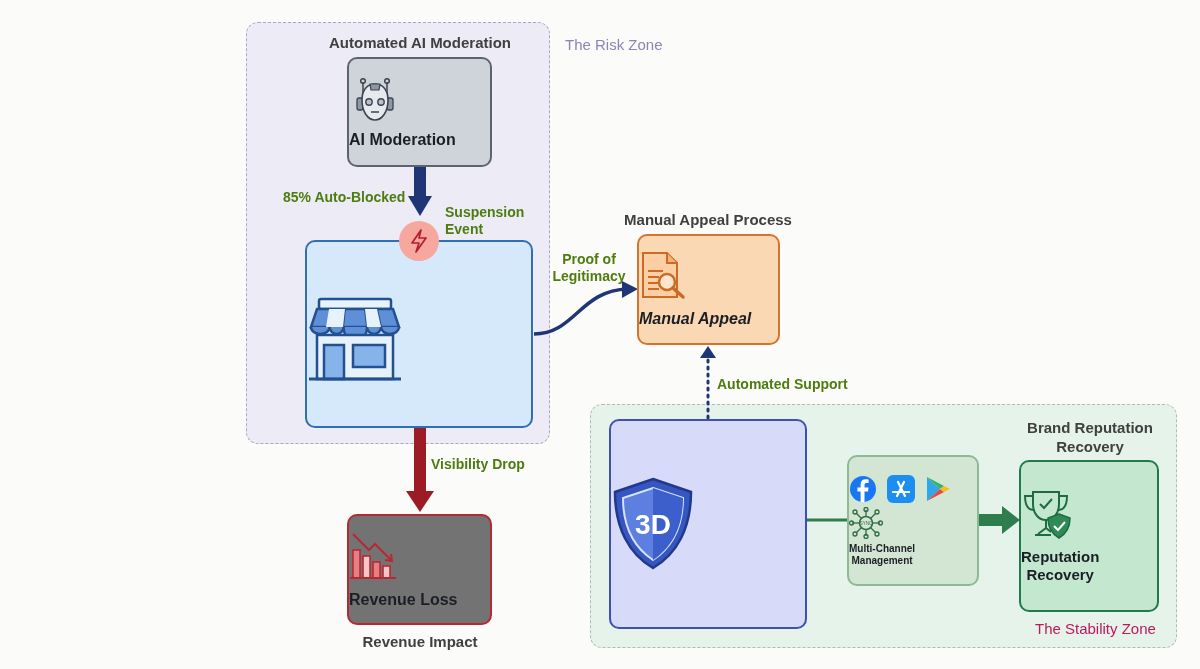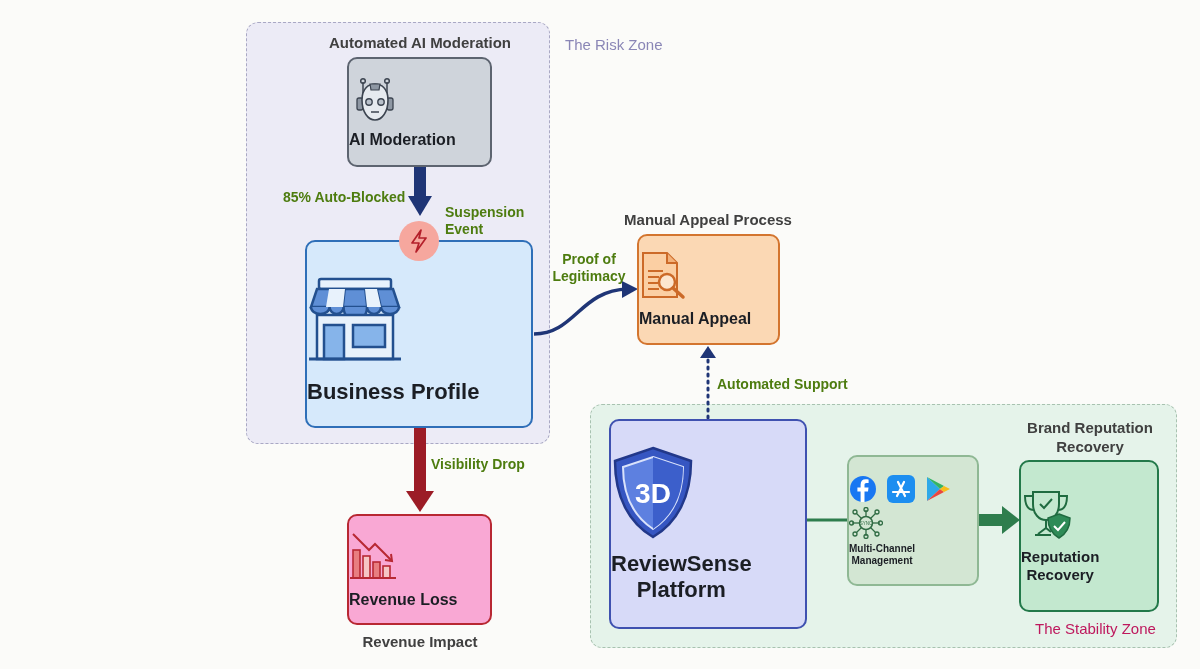--- a/index.html
+++ b/index.html
@@ -75,67 +75,62 @@
     <rect x="12" y="6" width="72" height="10" rx="2" fill="#e8f2fc" stroke="#23508f" stroke-width="2.5"></rect>
     <path d="M10,16 L86,16 L92,34 L4,34 Z" fill="#5f8fd6" stroke="#23508f" stroke-width="2.5"></path>
     <path d="M26,16 L22,34 M38,16 L36,34 M58,16 L60,34 M70,16 L74,34" stroke="#23508f" stroke-width="2"></path>
     <path d="M22,16 L19,34 L36,34 L38,16 Z M58,16 L60,34 L74,34 L70,16 Z" fill="#e8f2fc"></path>
     <path d="M4,34 a9.3,7 0 0 0 18.6,0 a7,7 0 0 0 14,0 a5.7,7 0 0 0 23.4,0 a7,7 0 0 0 14,0 a9,7 0 0 0 18,0" fill="#5f8fd6" stroke="#23508f" stroke-width="2.5"></path>
     <rect x="10" y="42" width="76" height="44" fill="#e8f2fc" stroke="#23508f" stroke-width="2.5"></rect>
     <rect x="17" y="52" width="20" height="34" fill="#86b4ea" stroke="#23508f" stroke-width="2.5"></rect>
     <rect x="46" y="52" width="32" height="22" fill="#86b4ea" stroke="#23508f" stroke-width="2.5"></rect>
     <line x1="2" y1="86" x2="94" y2="86" stroke="#23508f" stroke-width="3"></line>
   </svg>
-  <div class="name" style="font-size:22px;margin-top:14px;">Business Profile</div>
 </div>
 
 <div style="position:absolute;left:399px;top:221px;width:40px;height:40px;border-radius:50%;background:#f6a79e;display:flex;align-items:center;justify-content:center;">
   <svg width="20" height="24" viewBox="0 0 20 24">
     <path d="M12,1 L3,14 L10,14 L7,23 L17,9 L10,9 Z" fill="none" stroke="#b41f2a" stroke-width="1.7" stroke-linejoin="round"></path>
   </svg>
 </div>
 
 <div class="node" style="left:637px;top:234px;width:143px;height:111px;background:#fbd8b4;border:2.5px solid #d3752f;">
   <svg width="48" height="50" viewBox="0 0 48 50">
     <path d="M4,2 L28,2 L38,12 L38,46 L4,46 Z" fill="#fbcfa3" stroke="#cc6a28" stroke-width="2"></path>
     <path d="M28,2 L28,12 L38,12" fill="#f3b27a" stroke="#cc6a28" stroke-width="2"></path>
     <line x1="9" y1="20" x2="24" y2="20" stroke="#cc6a28" stroke-width="2"></line>
     <line x1="9" y1="26" x2="20" y2="26" stroke="#cc6a28" stroke-width="2"></line>
     <line x1="9" y1="32" x2="19" y2="32" stroke="#cc6a28" stroke-width="2"></line>
     <line x1="9" y1="38" x2="20" y2="38" stroke="#cc6a28" stroke-width="2"></line>
     <circle cx="28" cy="31" r="8" fill="#fde6cf" stroke="#cc6a28" stroke-width="2.5"></circle>
     <line x1="34" y1="37" x2="44" y2="46" stroke="#cc6a28" stroke-width="3.5" stroke-linecap="round"></line>
   </svg>
-  <div class="name" style="font-size:16px;margin-top:8px;">Manual Appeal</div>
+  <div class="name" style="font-size:16px;margin-top:8px;font-style:italic;">Manual Appeal</div>
 </div>
 
-<div class="node" style="left:347px;top:514px;width:145px;height:111px;background:#f9a8d4;border:2.5px solid #b82833;">
+<div class="node" style="left:347px;top:514px;width:145px;height:111px;background:#737373;border:2.5px solid #b82833;">
   <svg width="52" height="52" viewBox="0 0 52 52">
     <polyline points="4,4 20,20 26,14 42,30" fill="none" stroke="#b82833" stroke-width="2"></polyline>
     <polyline points="36,30 43,31 42,24" fill="none" stroke="#b82833" stroke-width="2"></polyline>
     <rect x="4" y="20" width="7" height="28" fill="#e87e80" stroke="#b82833" stroke-width="1.6"></rect>
     <rect x="14" y="26" width="7" height="22" fill="#f6c5c4" stroke="#b82833" stroke-width="1.6"></rect>
     <rect x="24" y="32" width="7" height="16" fill="#e87e80" stroke="#b82833" stroke-width="1.6"></rect>
     <rect x="34" y="36" width="7" height="12" fill="#f6c5c4" stroke="#b82833" stroke-width="1.6"></rect>
     <line x1="1" y1="48" x2="47" y2="48" stroke="#b82833" stroke-width="2"></line>
   </svg>
   <div class="name" style="font-size:16px;margin-top:8px;">Revenue Loss</div>
 </div>
 
 <div class="node" style="left:609px;top:419px;width:198px;height:210px;background:#d7daf8;border:2.5px solid #3f51b0;">
   <svg width="84" height="96" viewBox="0 0 84 96">
     <path d="M42,3 L80,16 C80,52 66,78 42,92 C18,78 4,52 4,16 Z" fill="#3656c2" stroke="#22388a" stroke-width="2.5"></path>
     <path d="M42,12 L72,22 C72,52 60,72 42,84 C24,72 12,52 12,22 Z" fill="#5d80e0" stroke="#d9e2fb" stroke-width="2"></path>
     <path d="M42,12 L72,22 C72,52 60,72 42,84 Z" fill="#3c5fcb"></path>
     <text x="42" y="58" text-anchor="middle" font-family="Liberation Sans, sans-serif" font-weight="bold" font-size="28" fill="#ffffff">3D</text>
   </svg>
-  <div class="name" style="font-size:22px;margin-top:10px;">
-    <span>ReviewSense</span><br>
-    <span>Platform</span>
-  </div>
 </div>
 
 <div class="node" style="left:847px;top:455px;width:132px;height:131px;background:#d3e6d3;border:2.5px solid #8fb894;">
   <div style="display:flex;gap:10px;align-items:center;">
     <svg width="28" height="28" viewBox="0 0 28 28">
       <circle cx="14" cy="14" r="13" fill="#1877f2"></circle>
       <path d="M15.5,27 L15.5,16.5 L19,16.5 L19.5,12.5 L15.5,12.5 L15.5,10 C15.5,8.8 16,8 17.6,8 L19.6,8 L19.6,4.5 C19,4.4 17.8,4.3 16.6,4.3 C13.6,4.3 11.6,6.1 11.6,9.5 L11.6,12.5 L8.4,12.5 L8.4,16.5 L11.6,16.5 L11.6,27 Z" fill="#ffffff"></path>
     </svg>
     <svg width="28" height="28" viewBox="0 0 28 28">
       <rect x="0" y="0" width="28" height="28" rx="6" fill="#1c8ef0"></rect>

